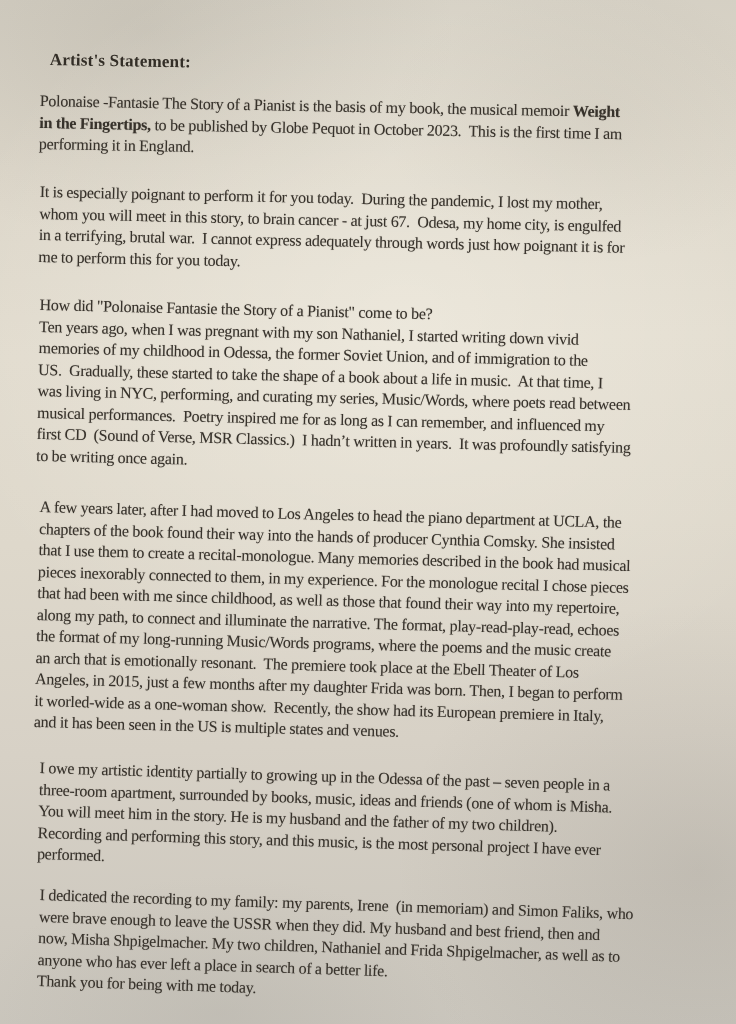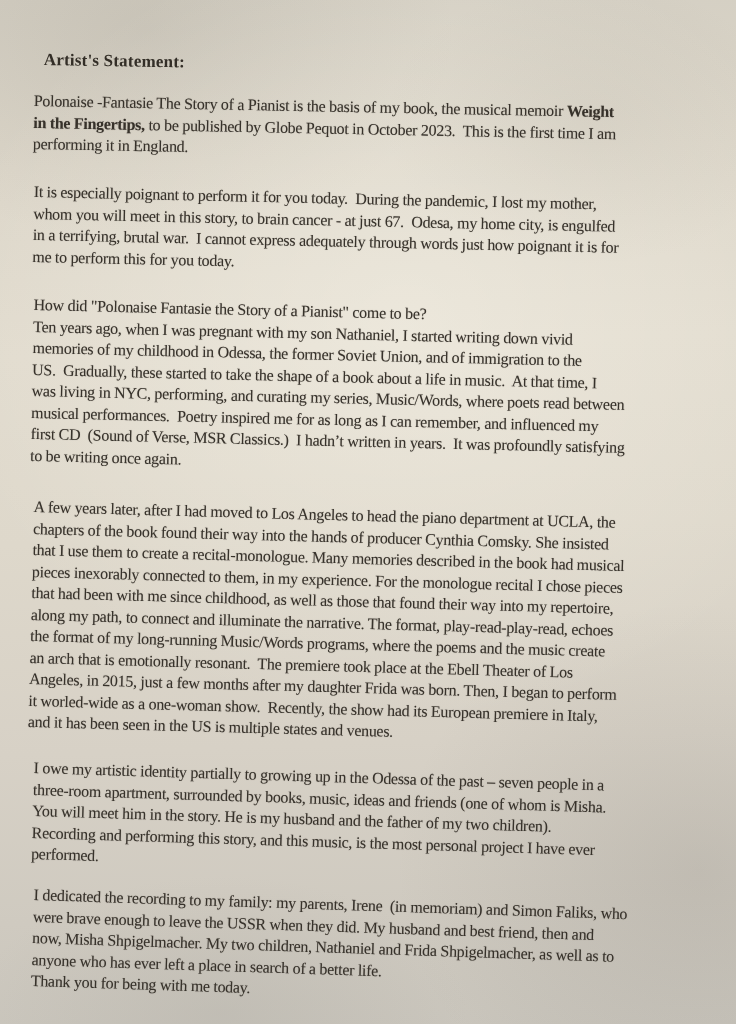--- a/index.html
+++ b/index.html
@@ -22,21 +22,21 @@
       radial-gradient(ellipse 90% 55% at 55% 32%, rgba(255,252,242,0.38) 0%, rgba(255,252,242,0) 70%),
       radial-gradient(ellipse 60% 30% at 20% 3%, rgba(120,115,105,0.14) 0%, rgba(120,115,105,0) 70%),
       radial-gradient(ellipse 55% 35% at 95% 85%, rgba(110,106,100,0.16) 0%, rgba(110,106,100,0) 75%),
       radial-gradient(ellipse 40% 20% at 80% 12%, rgba(125,120,108,0.10) 0%, rgba(125,120,108,0) 70%),
       radial-gradient(ellipse 45% 18% at 30% 99%, rgba(150,148,142,0.18) 0%, rgba(150,148,142,0) 75%),
       linear-gradient(178deg, #d4cfc3 0%, #dcd6c9 16%, #e1dbce 34%, #ded8cb 52%, #d7d1c6 72%, #cfcac0 88%, #c9c5bc 100%);
   }
   .content {
     position: absolute;
     top: 50px;
-    left: 34px;
+    left: 40px;
     width: 680px;
     filter: blur(0.3px);
   }
   .heading {
     margin: 0 0 0 10px;
     font-size: 17px;
     font-weight: bold;
     color: #332e27;
     letter-spacing: 0.2px;
     transform: rotate(1.0deg);

